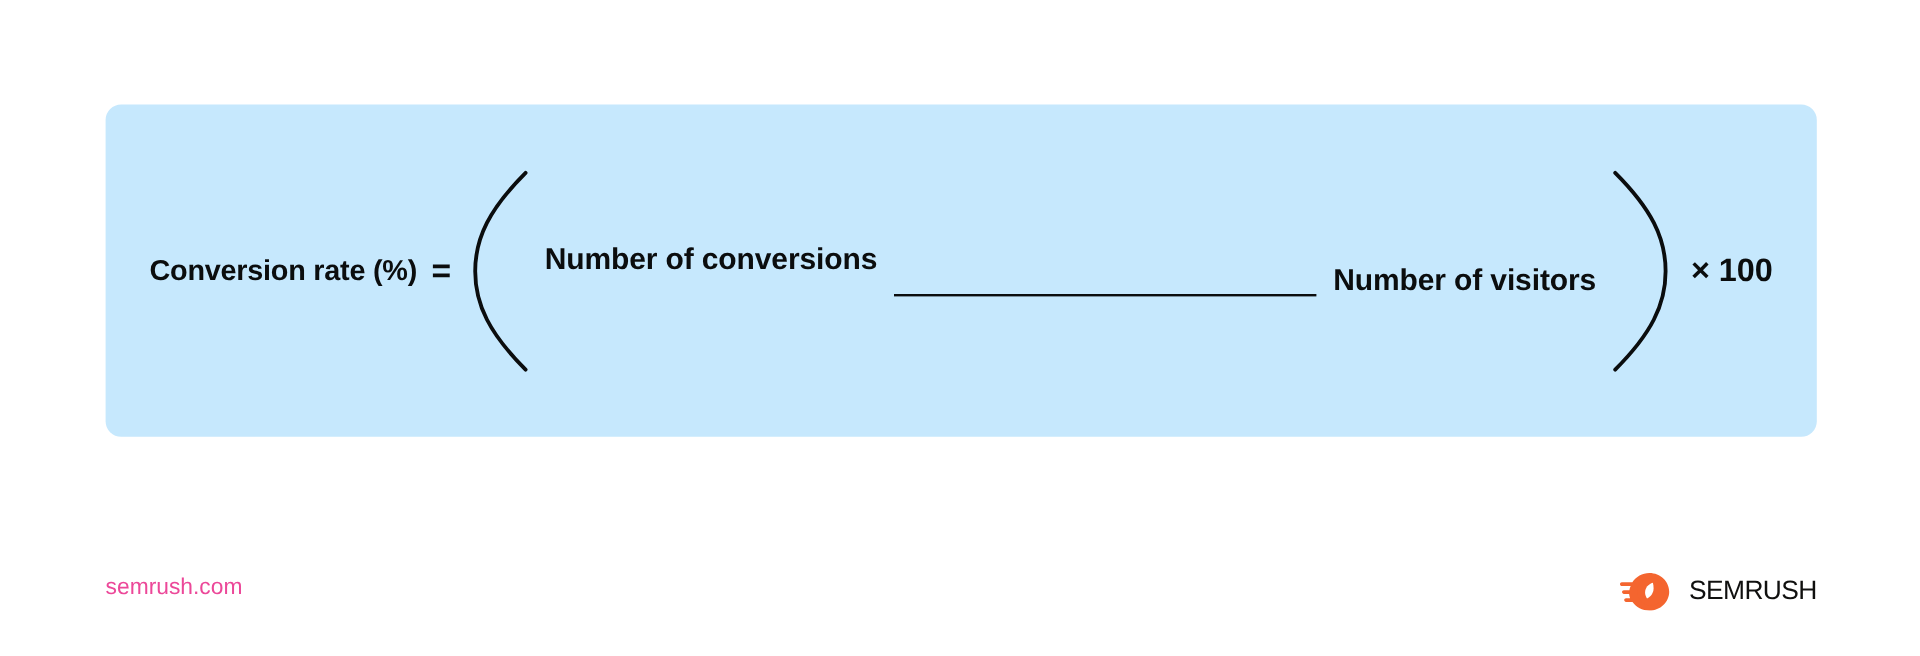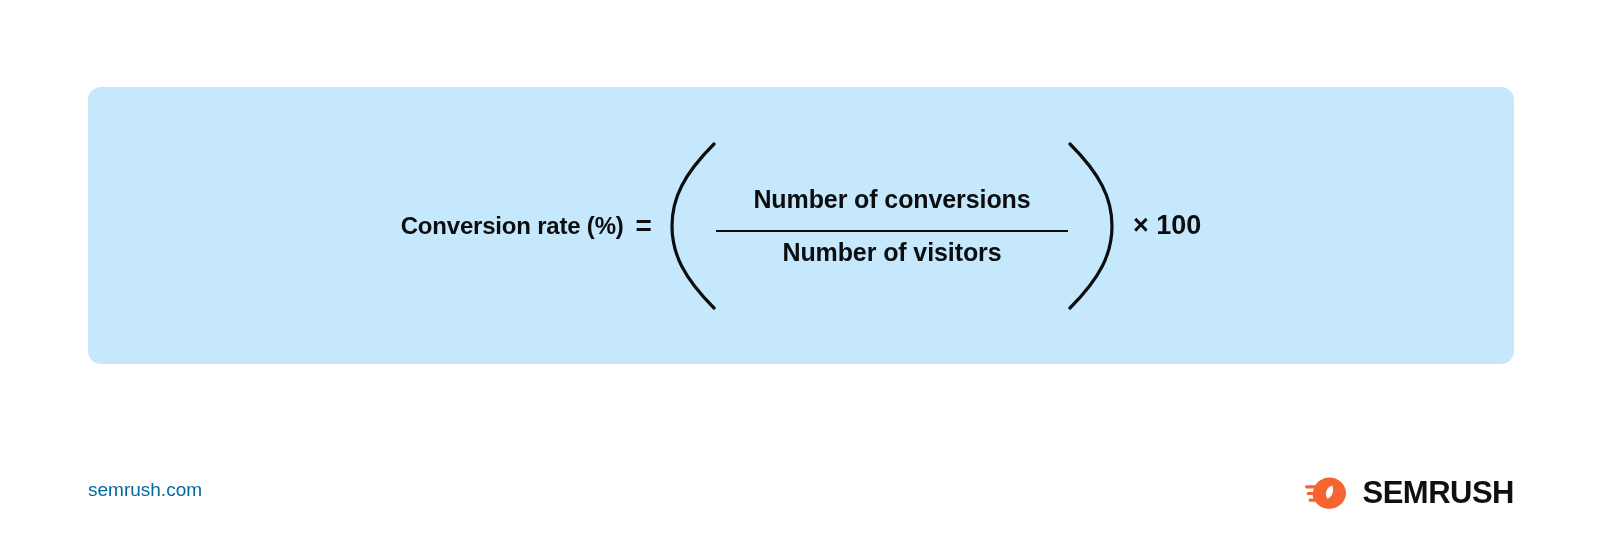--- a/index.html
+++ b/index.html
@@ -65,22 +65,22 @@
   .paren {
     width: 52px;
     height: 172px;
     flex: none;
     display: block;
   }
   .paren svg { display: block; width: 52px; height: 172px; }
 
   #fraction {
     display: flex;
-    flex-direction: column;
-    align-items: center;
+    flex-direction: row;
+    align-items: flex-end;
     margin: 0 -4px;
   }
 
   .frac-term {
     font-size: 25px;
     font-weight: bold;
     color: #0b0d0e;
     letter-spacing: -0.1px;
     white-space: nowrap;
     line-height: 1;
@@ -104,38 +104,38 @@
     white-space: nowrap;
     line-height: 1;
   }
 
   
   #site-url {
     position: absolute;
     left: 88px;
     top: 480px;
     font-size: 19px;
-    color: #0369a1;
+    color: #ec4899;
     line-height: 1;
   }
 
   #brand-logo {
     position: absolute;
     right: 86px;
     top: 472px;
     display: flex;
     align-items: center;
     height: 40px;
   }
 
   #brand-mark { width: 44px; height: 34px; display: block; flex: none; }
 
   #brand-wordmark {
-    font-size: 31px;
-    font-weight: bold;
+    font-size: 22px;
+    font-weight: normal;
     color: #10100f;
     letter-spacing: -0.5px;
     margin-left: 13px;
     line-height: 1;
   }
 </style>
 </head>
 <body>
 
 <div id="formula-panel">

